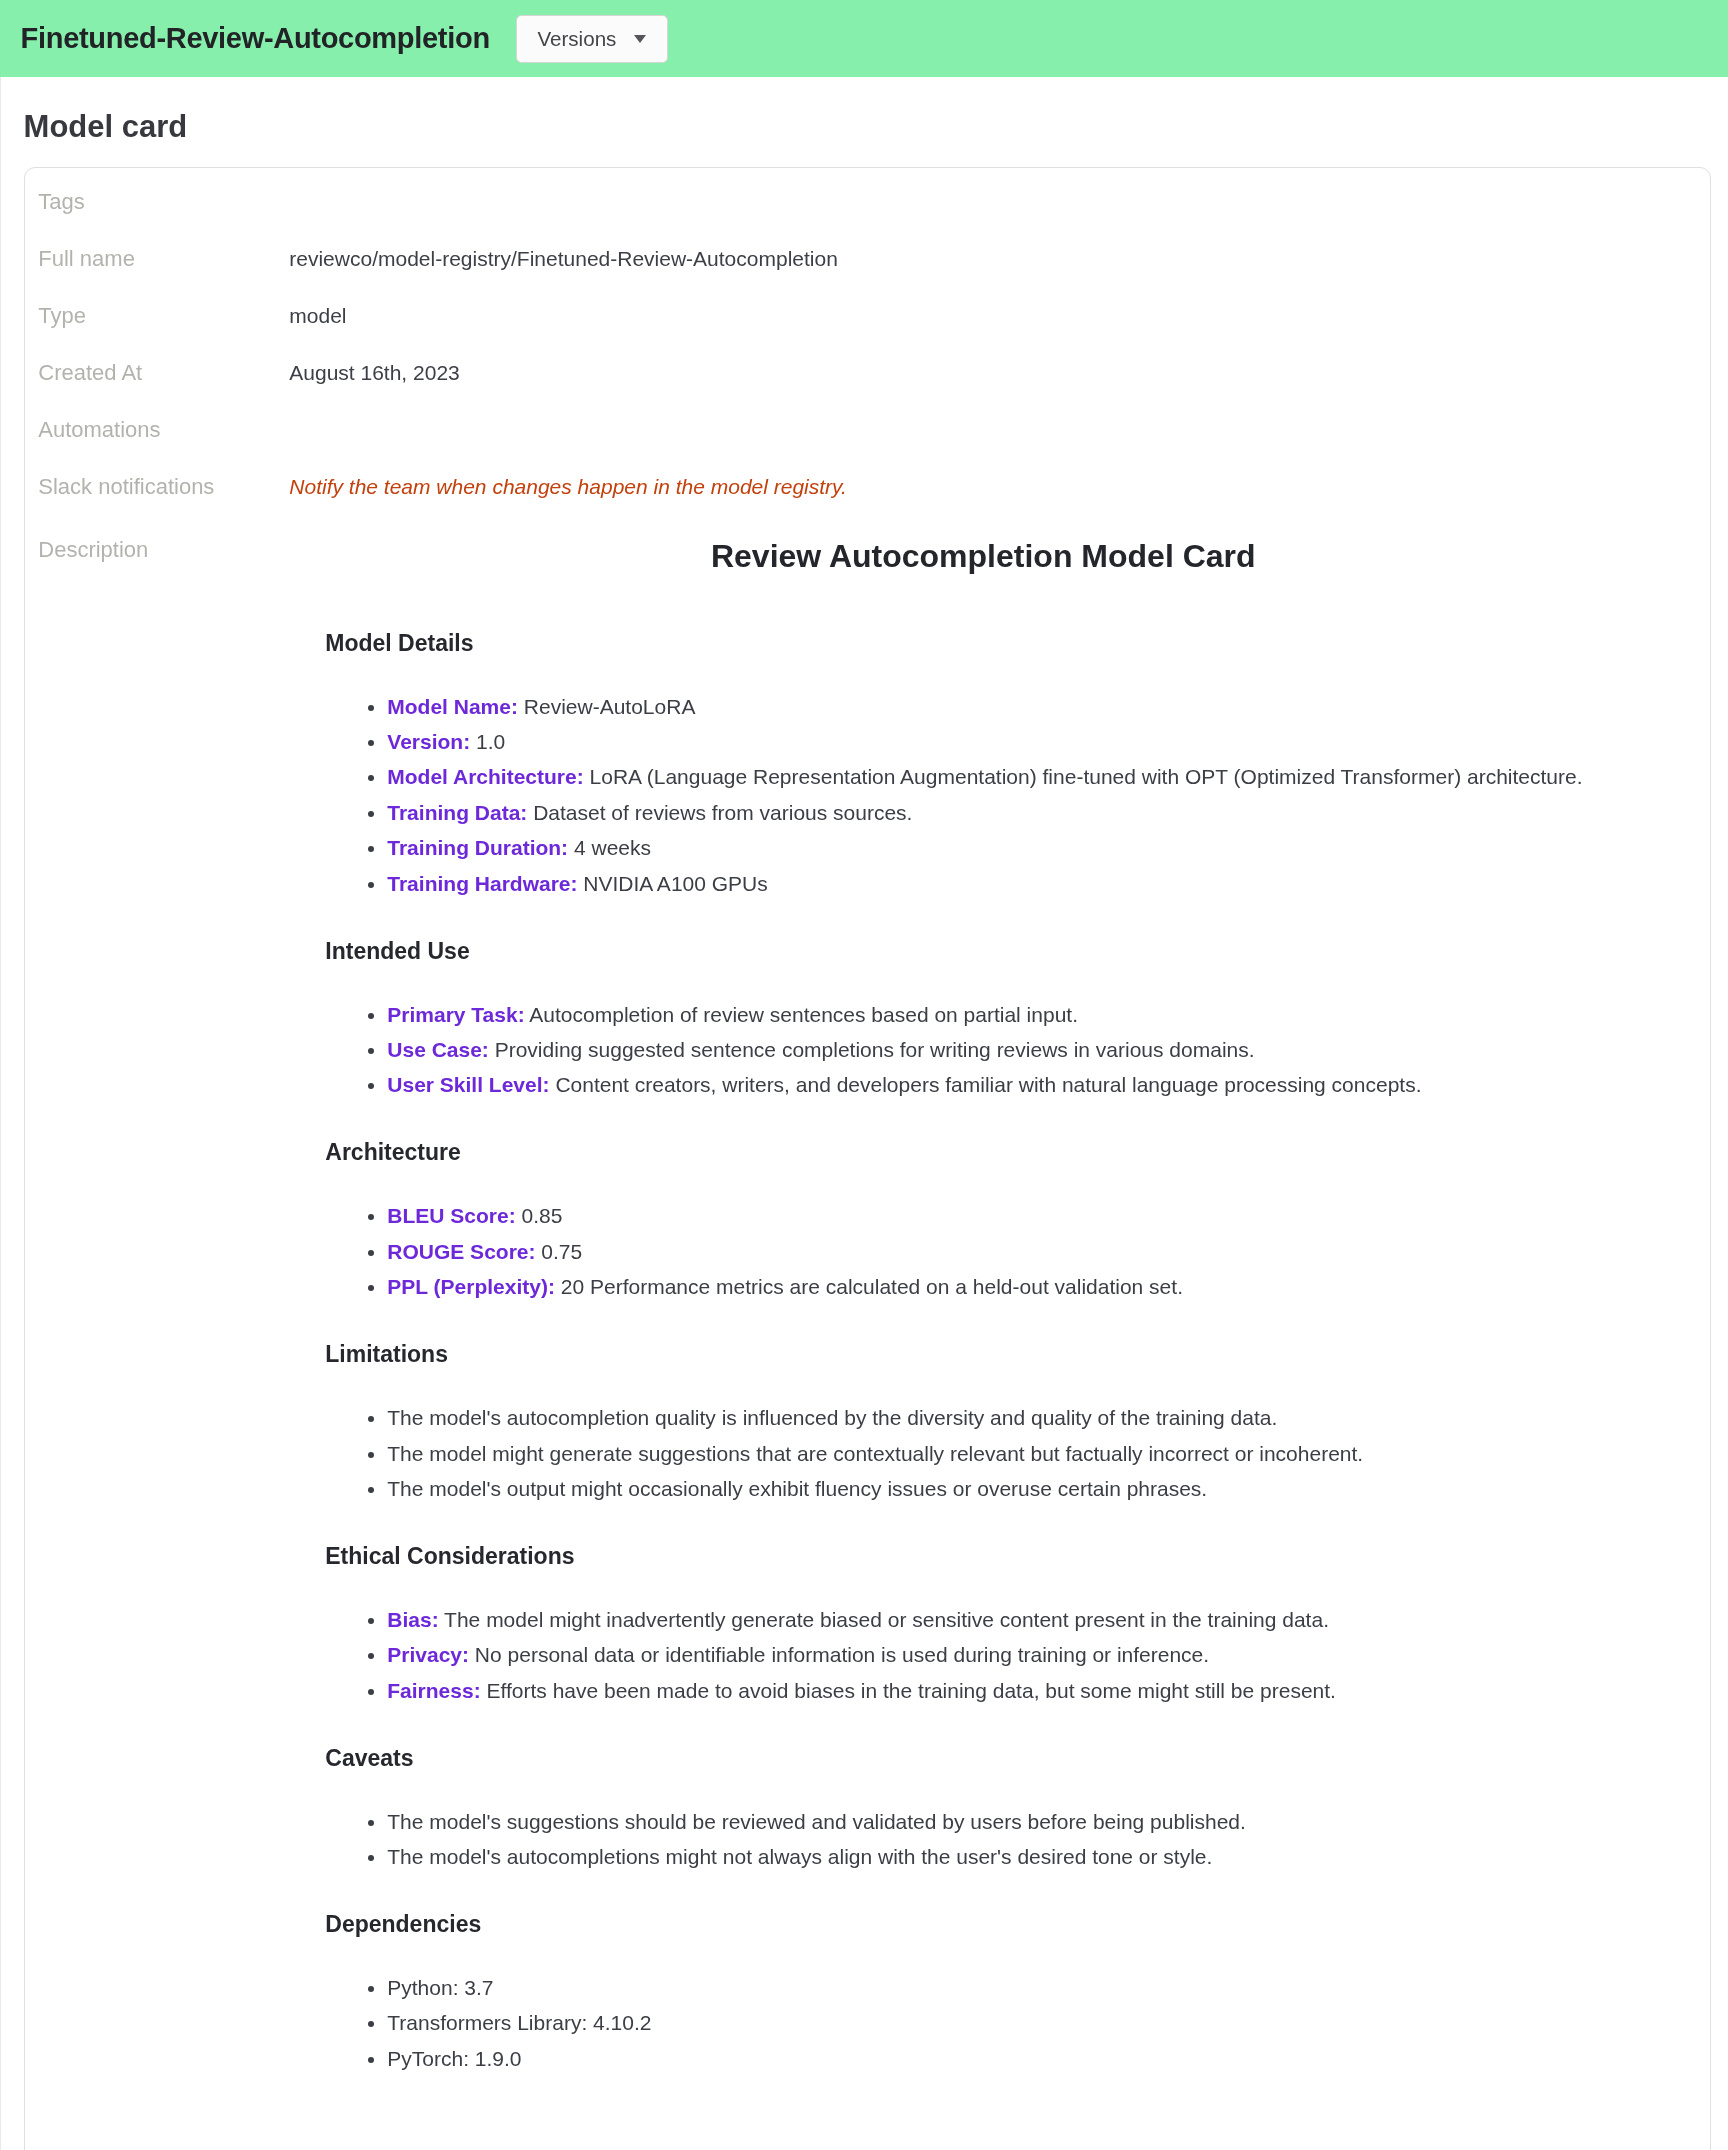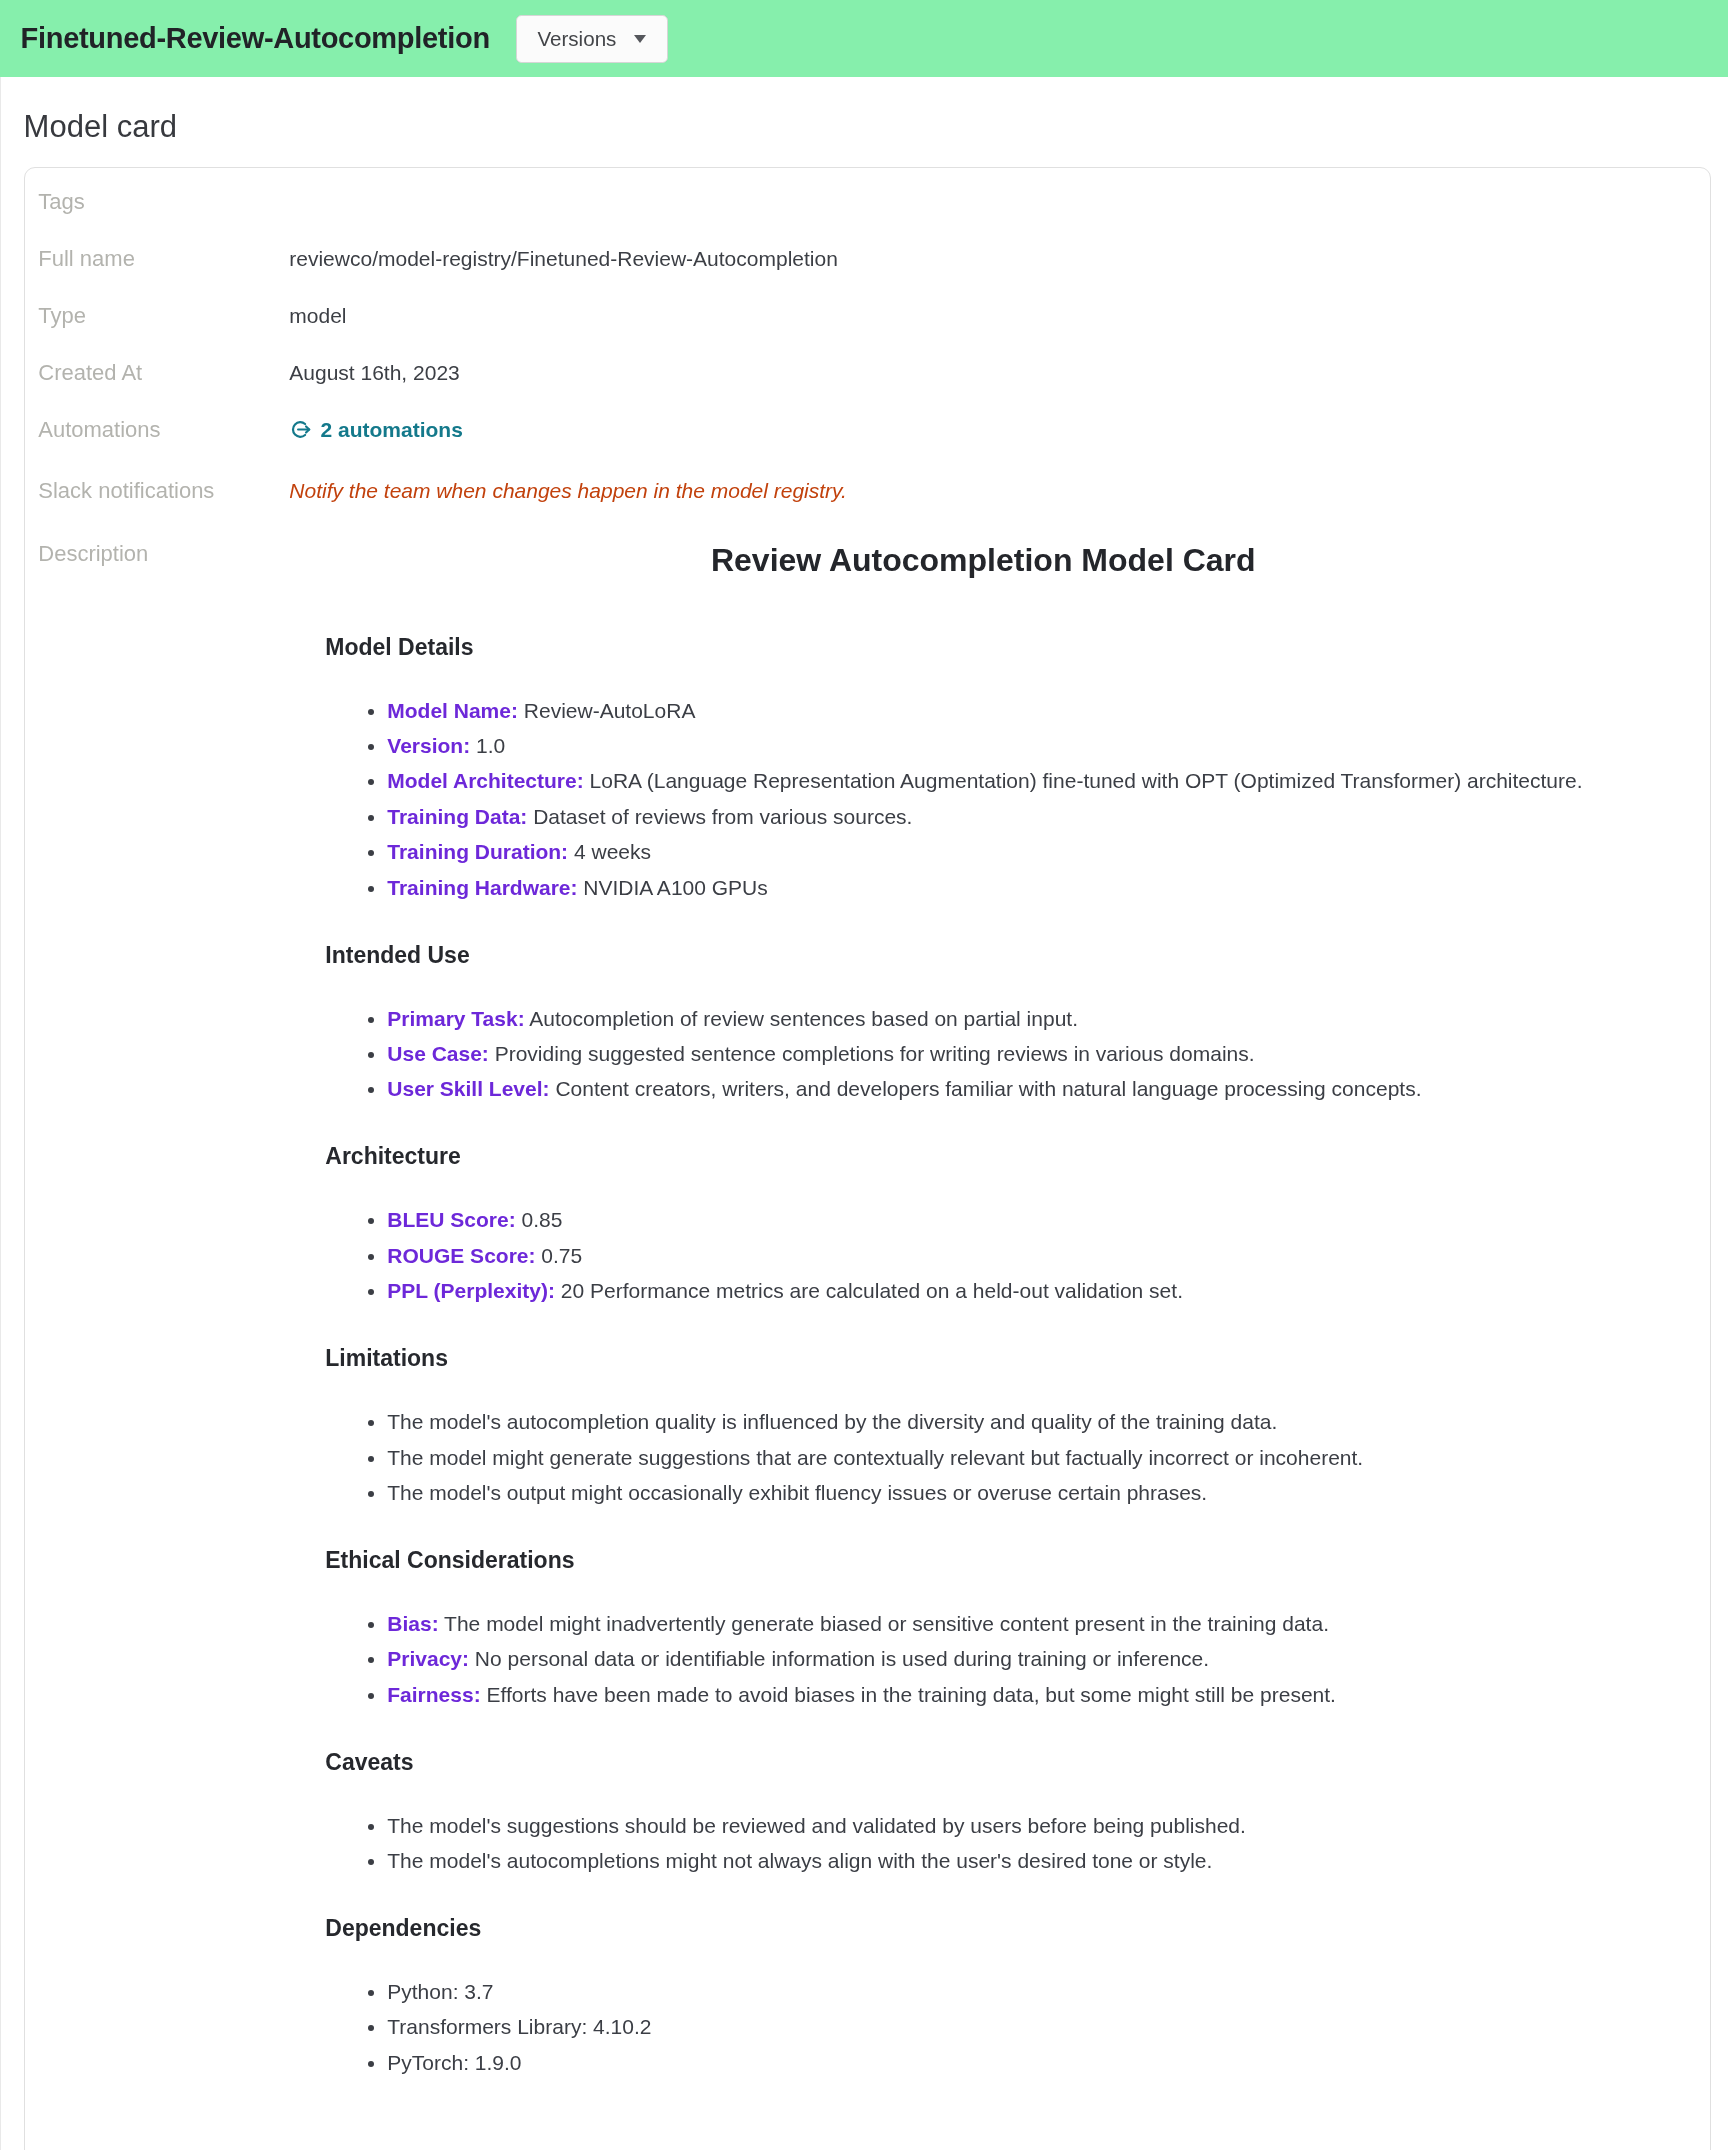--- a/index.html
+++ b/index.html
@@ -47,21 +47,21 @@
     border-top: 8.2px solid #55575c;
   }
   
   .main {
     border-left: 1.4px solid #e9e9e9;
     padding: 32px 0 0 22.6px;
     min-height: 2074px;
   }
   .section-label {
     font-size: 31px;
-    font-weight: 400;
+    font-weight: 700;
     color: #37393e;
     line-height: 36px;
   }
   
   .card {
     margin-top: 22px;
     width: 1687px;
     border: 1.4px solid #e0e0e0;
     border-radius: 11px;
     background: #ffffff;
@@ -159,28 +159,20 @@
         <div class="field-row">
           <div class="field-label">Type</div>
           <div class="field-value">model</div>
         </div>
         <div class="field-row">
           <div class="field-label">Created At</div>
           <div class="field-value">August 16th, 2023</div>
         </div>
         <div class="field-row">
           <div class="field-label">Automations</div>
-          <div class="field-value"><a class="auto-link">
-              <svg class="auto-icon" width="23" height="23" viewBox="0 0 24 24">
-                <path d="M16.8 6.3 A7.6 7.6 0 1 0 16.8 17.7" fill="none" stroke="#14798b" stroke-width="2.3" stroke-linecap="round"></path>
-                <path d="M9.5 12 H 21" fill="none" stroke="#14798b" stroke-width="2.3" stroke-linecap="round"></path>
-                <path d="M17.8 8.9 L 21.1 12 L 17.8 15.1" fill="none" stroke="#14798b" stroke-width="2.3" stroke-linecap="round" stroke-linejoin="round"></path>
-              </svg>
-              <span>2 automations</span>
-            </a></div>
         </div>
         <div class="field-row">
           <div class="field-label">Slack notifications</div>
           <div class="field-value muted">Notify the team when changes happen in the model registry.</div>
         </div>
       </div>
 
     <div class="desc-row">
       <div class="field-label">Description</div>
       <div class="markdown">

